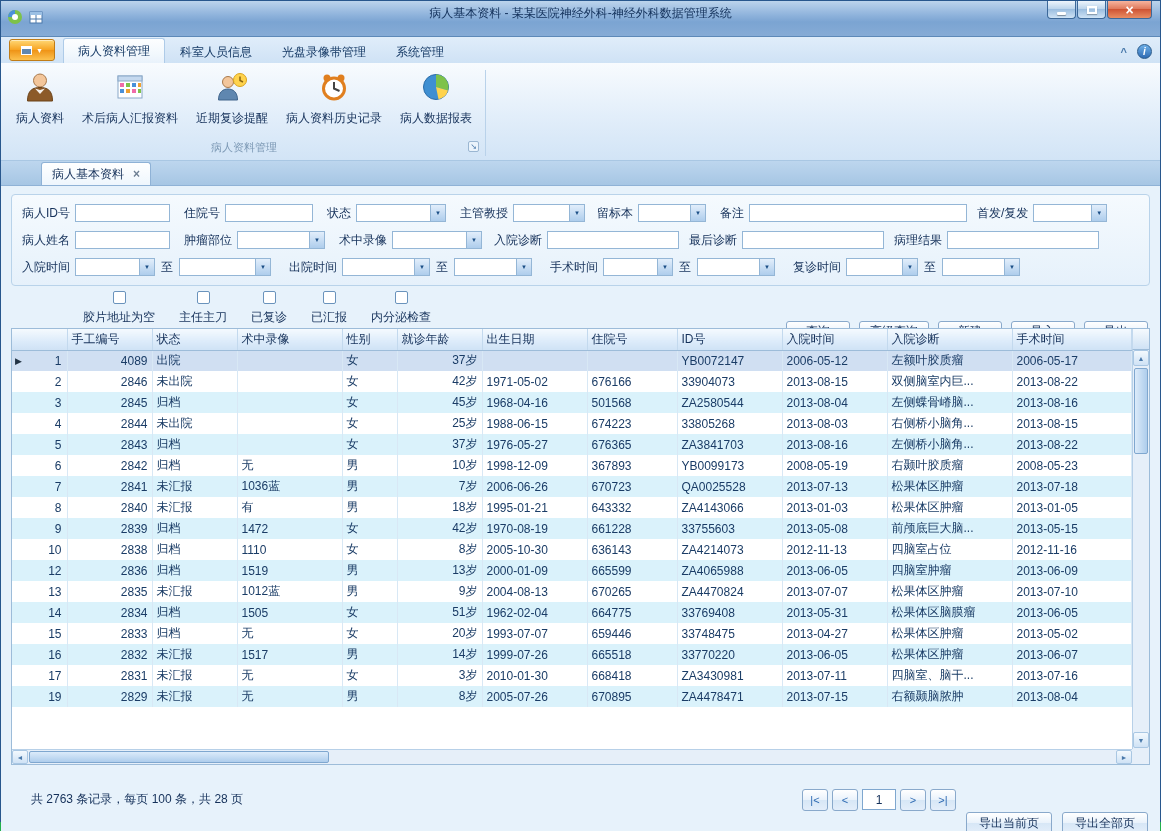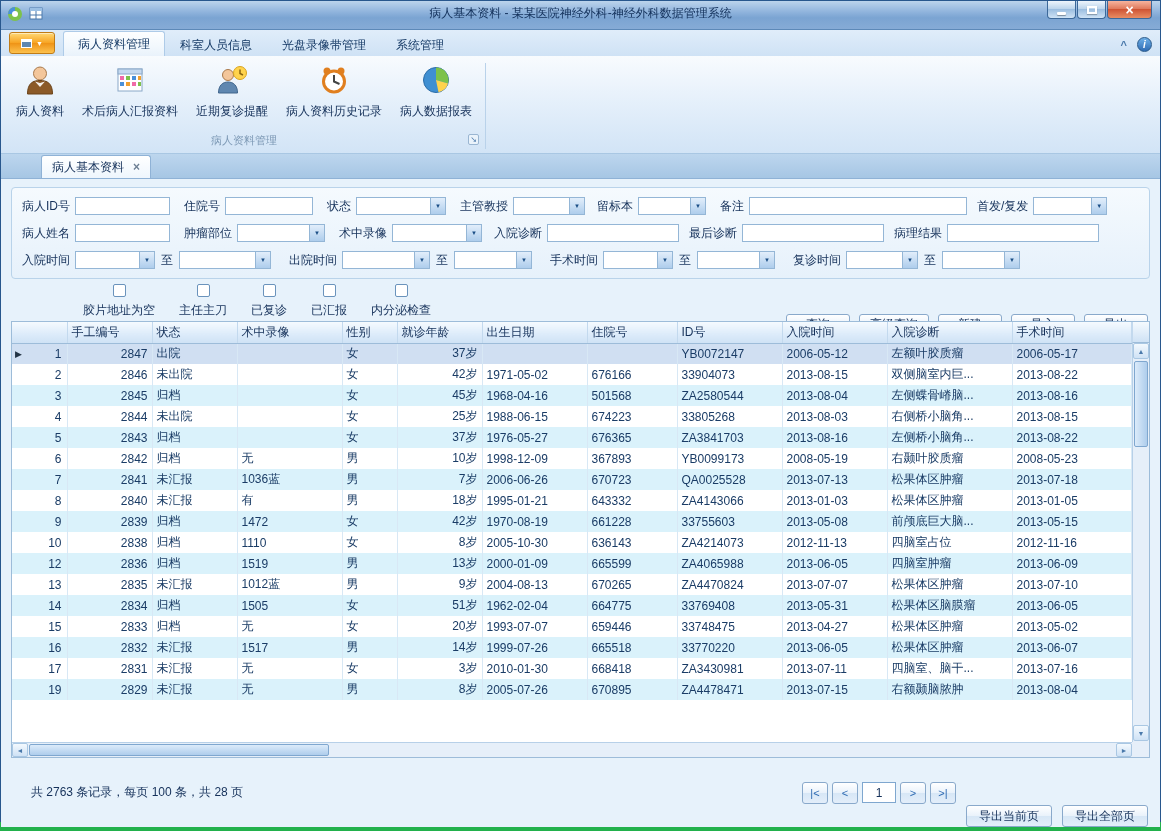--- a/index.html
+++ b/index.html
@@ -11,21 +11,21 @@
     background: #fff;
   }
   .window {
     width: 1161px; height: 822px;
     border: 1px solid #28578d;
     display: flex; flex-direction: column;
     background: #e7f2fb;
   }
   
   .titlebar {
-    height: 29px; flex: none; position: relative;
+    height: 36px; flex: none; position: relative;
     background: linear-gradient(#bcd4ec, #8fb3dc 40%, #7ba4d2 60%, #86abd6);
     border-bottom: 1px solid #5d89b8;
     display: flex; align-items: stretch;
   }
   .tb-left { display:flex; align-items:center; gap:6px; padding-left:6px; z-index:2; }
   .tb-title {
     position:absolute; left:0; right:0; top:0; height:24px; line-height:24px;
     text-align:center; color:#12305a; z-index:1;
   }
   .tb-controls { margin-left:auto; display:flex; align-items:flex-start; padding-right:8px; z-index:3; }
@@ -501,21 +501,21 @@
           </tr>
         </thead>
         <tbody>
             <tr class="selected">
               <td class="rownum">
                 <span class="rn-wrap">
                   <span class="rn-ind">▶</span>
                   <span>1</span>
                 </span>
               </td>
-              <td>2847</td>
+              <td>4089</td>
               <td>出院</td>
               <td></td>
               <td>女</td>
               <td>37岁</td>
               <td></td>
               <td></td>
               <td>YB0072147</td>
               <td>2006-05-12</td>
               <td>左额叶胶质瘤</td>
               <td>2006-05-17</td>

